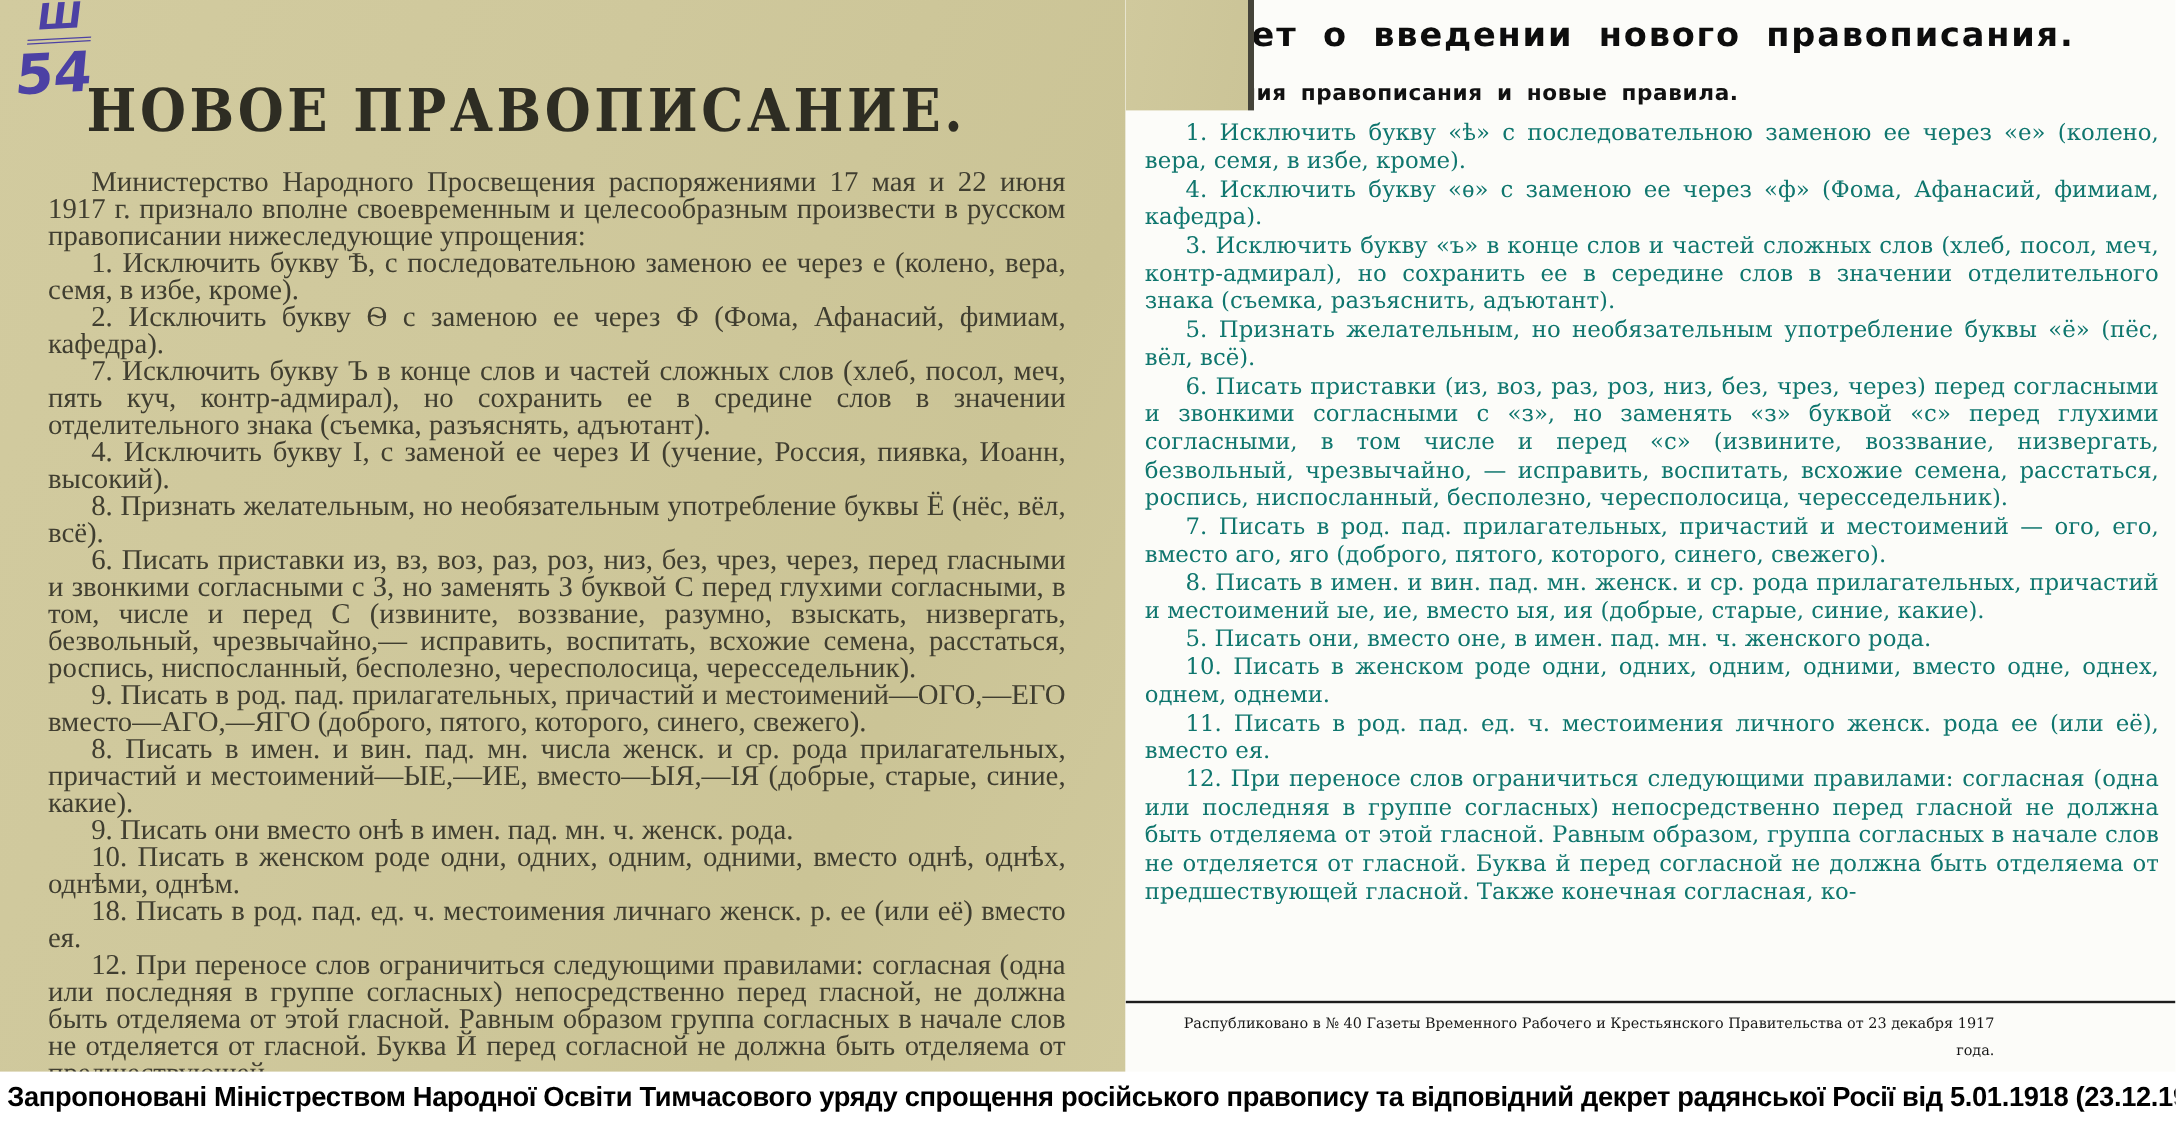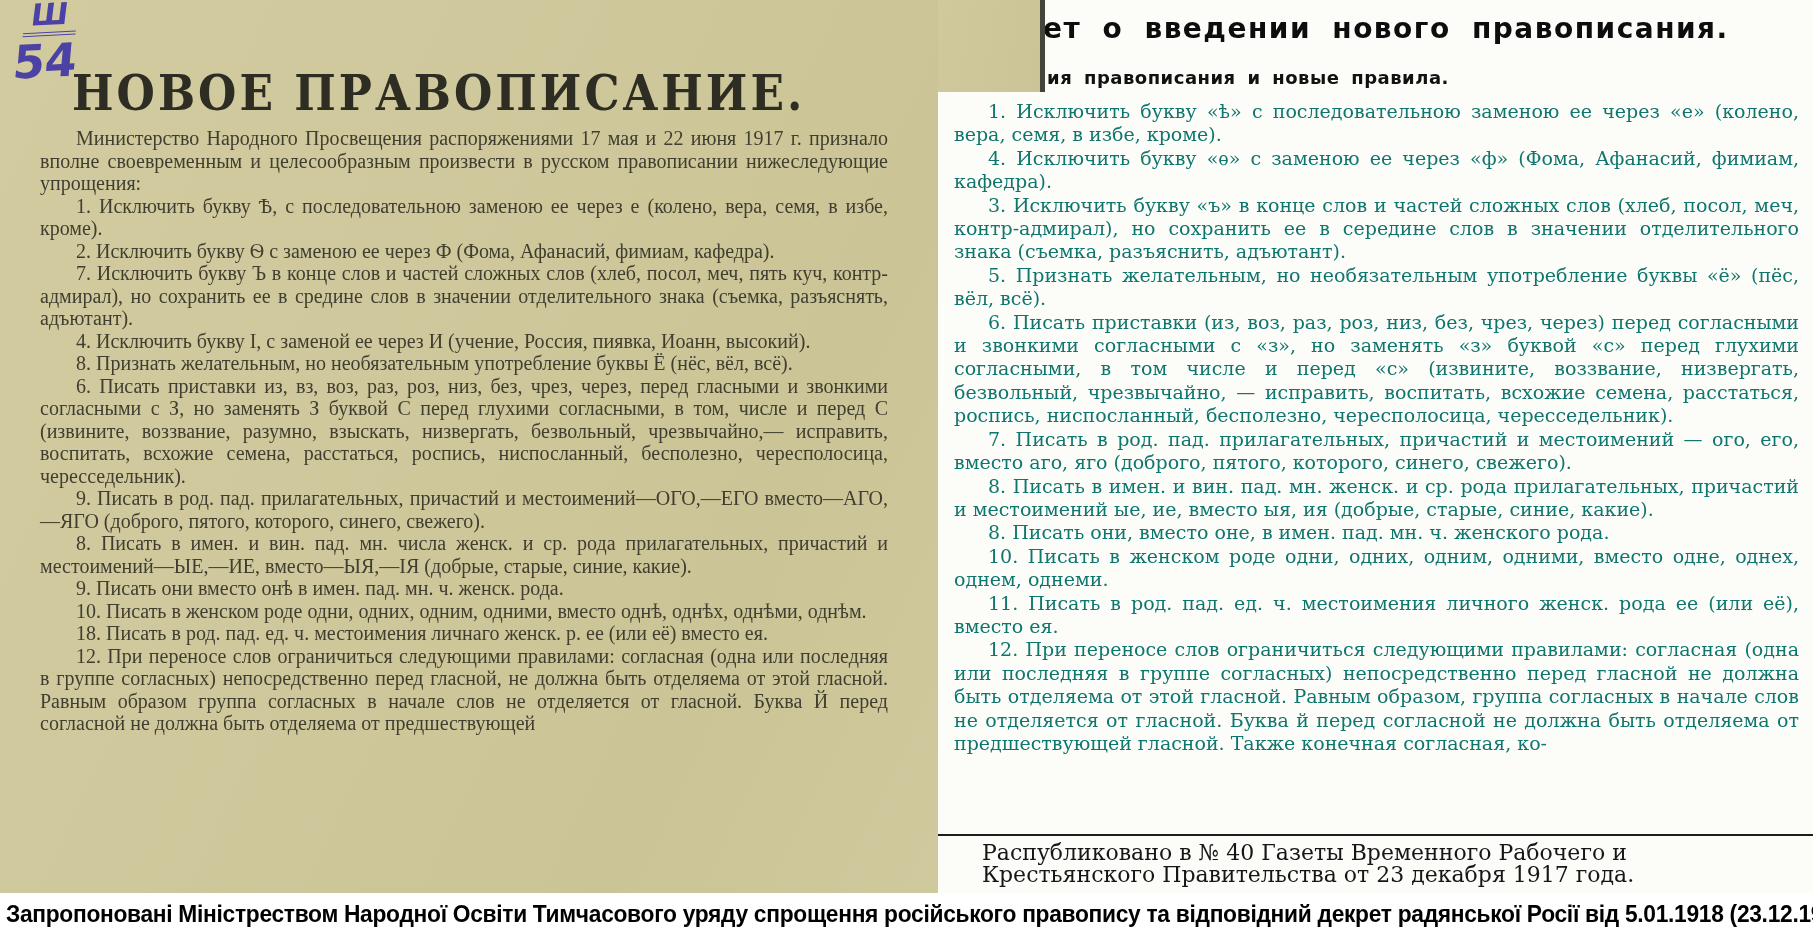--- a/index.html
+++ b/index.html
@@ -27,22 +27,22 @@
     display:block;font-size:46px;transform:skewX(-8deg);margin-top:2px;
   }
   .lp-title{
     margin:64px 0 0 72px;
     font-family:"DejaVu Serif",serif;font-weight:bold;
     font-size:44px;letter-spacing:3px;color:#2e2d23;
     transform:scaleY(1.12);transform-origin:left top;
     white-space:nowrap;
   }
   .lp-body{
-    margin:12px 50px 0 40px;
-    font-size:20px;line-height:22.5px;text-align:justify;
+    margin:26px 50px 0 40px;
+    font-size:24px;line-height:22.5px;text-align:justify;
     color:#403e30;
   }
   .lp-body p{margin:0;text-indent:36px;}
   
   .page-right{
     position:absolute;left:938px;top:0;width:875px;height:894px;
     background:#fcfcf9;color:#161616;box-sizing:border-box;
     padding:6px 14px 0 16px;overflow:hidden;
   }
   .scan-overlap{
@@ -69,22 +69,22 @@
     color:#0f766e;
   }
   .rp-body p{margin:0;text-indent:34px;}
   .pub-block{
     position:absolute;left:0;right:0;bottom:0;height:58px;
     border-top:2px solid #1d1d1d;
     background:#fcfcf9;
   }
   .pub-note{
     margin:6px 0 0 44px;width:680px;
-    font-family:"DejaVu Serif",serif;font-size:22px;line-height:22px;
-    text-align:left;color:#161616;
+    font-family:"DejaVu Serif",serif;font-size:12px;line-height:22px;
+    text-align:right;color:#161616;
   }
   
   .caption-bar{
     position:absolute;left:0;top:893px;width:1813px;height:43px;
     background:#ffffff;display:flex;align-items:center;
   }
   .caption-text{
     font-family:"Liberation Sans",sans-serif;font-weight:bold;
     font-size:23px;letter-spacing:-0.3px;color:#000;
     white-space:nowrap;padding-left:6px;
@@ -122,21 +122,21 @@
   <div class="rp-title">Декрет о введении нового правописания.</div>
   <div class="rp-subtitle">Изменения правописания и новые правила.</div>
   <div class="rp-body">
     <p>1. Исключить букву «ѣ» с последовательною заменою ее через «е» (колено, вера, семя, в избе, кроме).</p>
     <p>4. Исключить букву «ѳ» с заменою ее через «ф» (Фома, Афанасий, фимиам, кафедра).</p>
     <p>3. Исключить букву «ъ» в конце слов и частей сложных слов (хлеб, посол, меч, контр-адмирал), но сохранить ее в середине слов в значении отделительного знака (съемка, разъяснить, адъютант).</p>
     <p>5. Признать желательным, но необязательным употребление буквы «ё» (пёс, вёл, всё).</p>
     <p>6. Писать приставки (из, воз, раз, роз, низ, без, чрез, через) перед согласными и звонкими согласными с «з», но заменять «з» буквой «с» перед глухими согласными, в том числе и перед «с» (извините, воззвание, низвергать, безвольный, чрезвычайно, — исправить, воспитать, всхожие семена, расстаться, роспись, ниспосланный, бесполезно, чересполосица, чересседельник).</p>
     <p>7. Писать в род. пад. прилагательных, причастий и местоимений — ого, его, вместо аго, яго (доброго, пятого, которого, синего, свежего).</p>
     <p>8. Писать в имен. и вин. пад. мн. женск. и ср. рода прилагательных, причастий и местоимений ые, ие, вместо ыя, ия (добрые, старые, синие, какие).</p>
-    <p>8. Писать они, вместо оне, в имен. пад. мн. ч. женского рода.</p>
+    <p>5. Писать они, вместо оне, в имен. пад. мн. ч. женского рода.</p>
     <p>10. Писать в женском роде одни, одних, одним, одними, вместо одне, однех, однем, однеми.</p>
     <p>11. Писать в род. пад. ед. ч. местоимения личного женск. рода ее (или её), вместо ея.</p>
     <p>12. При переносе слов ограничиться следующими правилами: согласная (одна или последняя в группе согласных) непосредственно перед гласной не должна быть отделяема от этой гласной. Равным образом, группа согласных в начале слов не отделяется от гласной. Буква й перед согласной не должна быть отделяема от предшествующей гласной. Также конечная согласная, ко-</p>
   </div>
   <div class="pub-block">
     <p class="pub-note">Распубликовано в № 40 Газеты Временного Рабочего и Крестьянского Правительства от 23 декабря 1917 года.</p>
   </div>
 </div>
 
 <div class="caption-bar">

